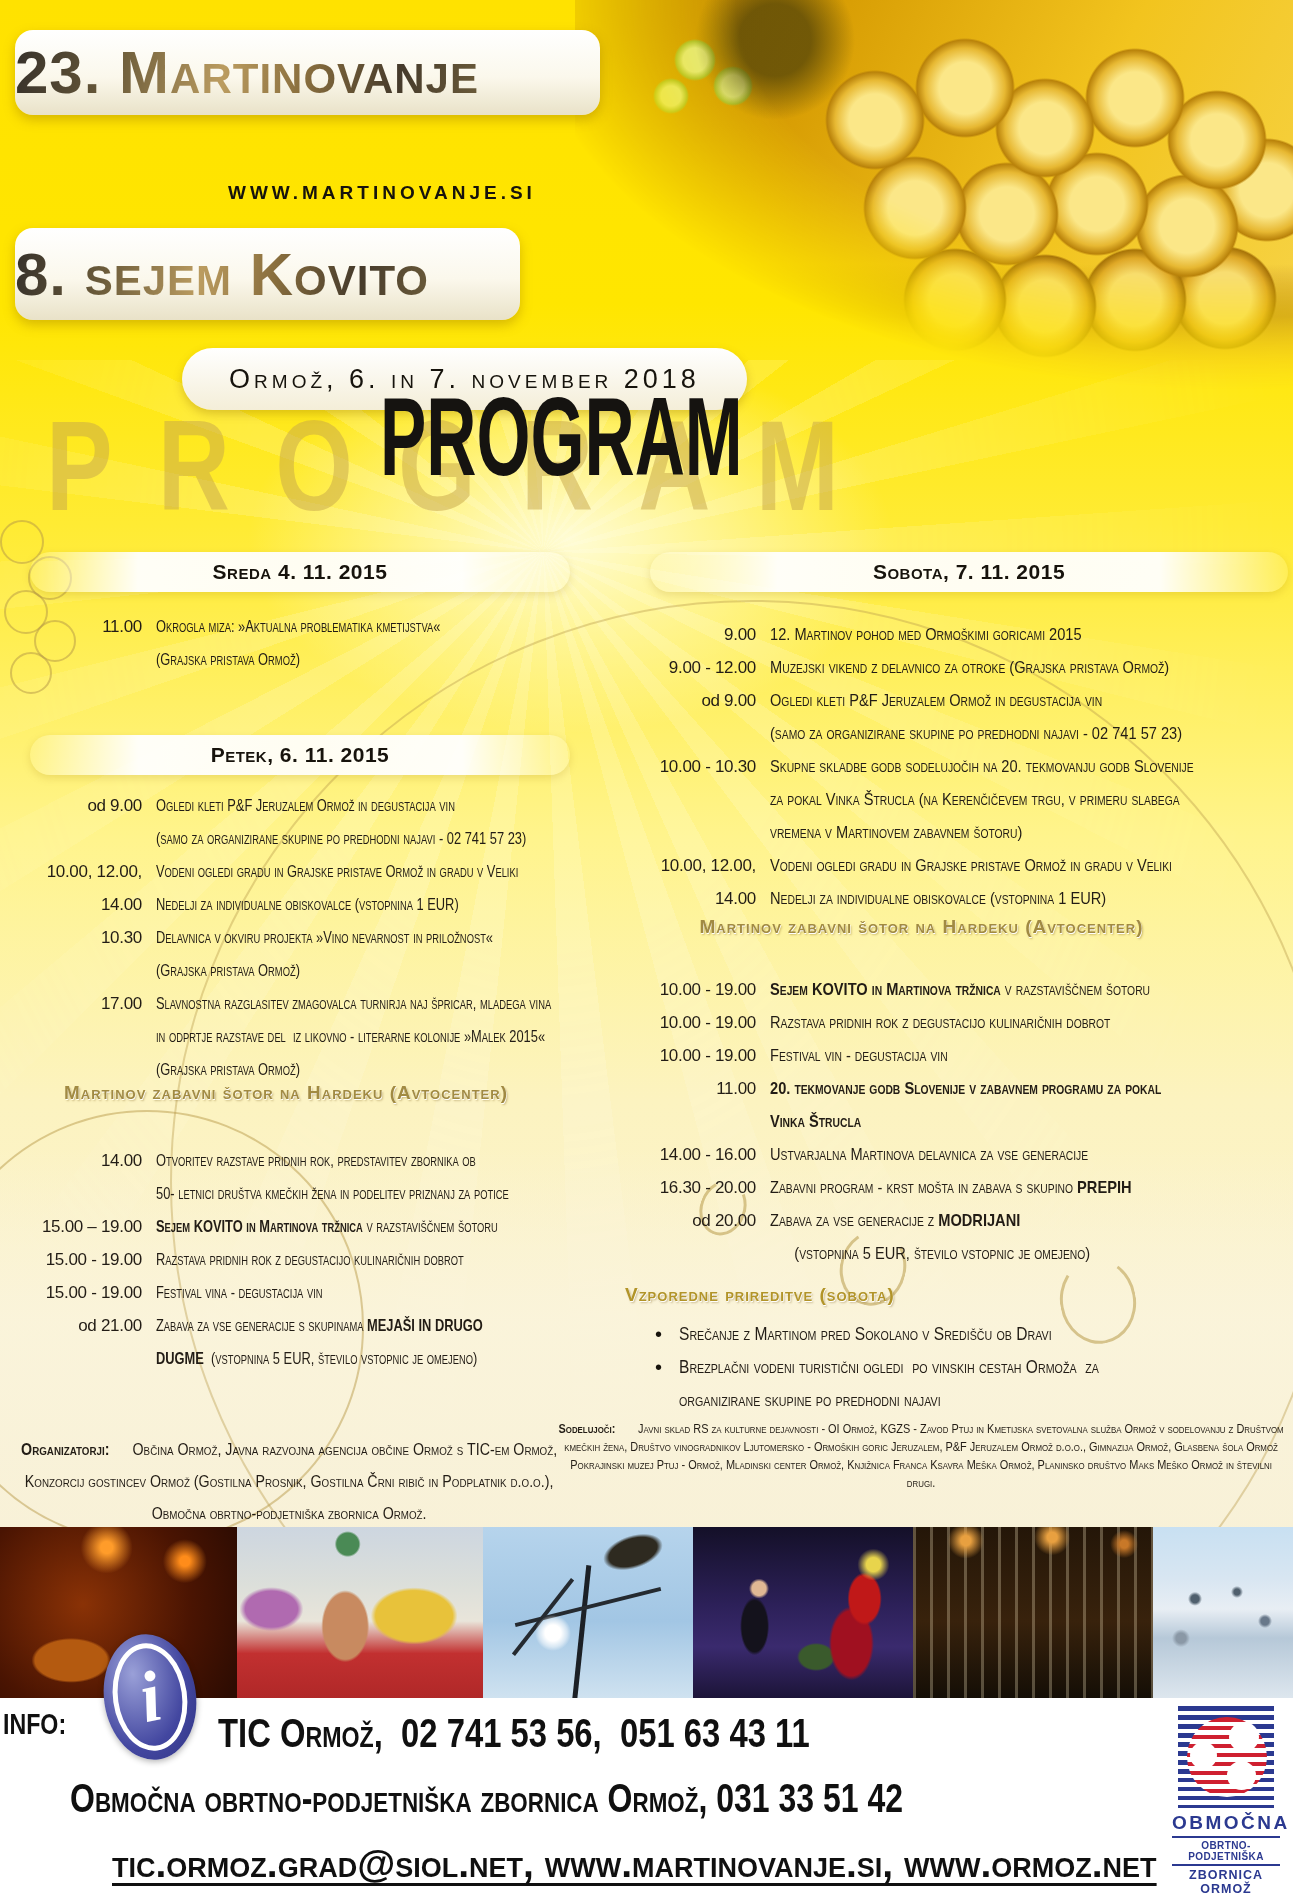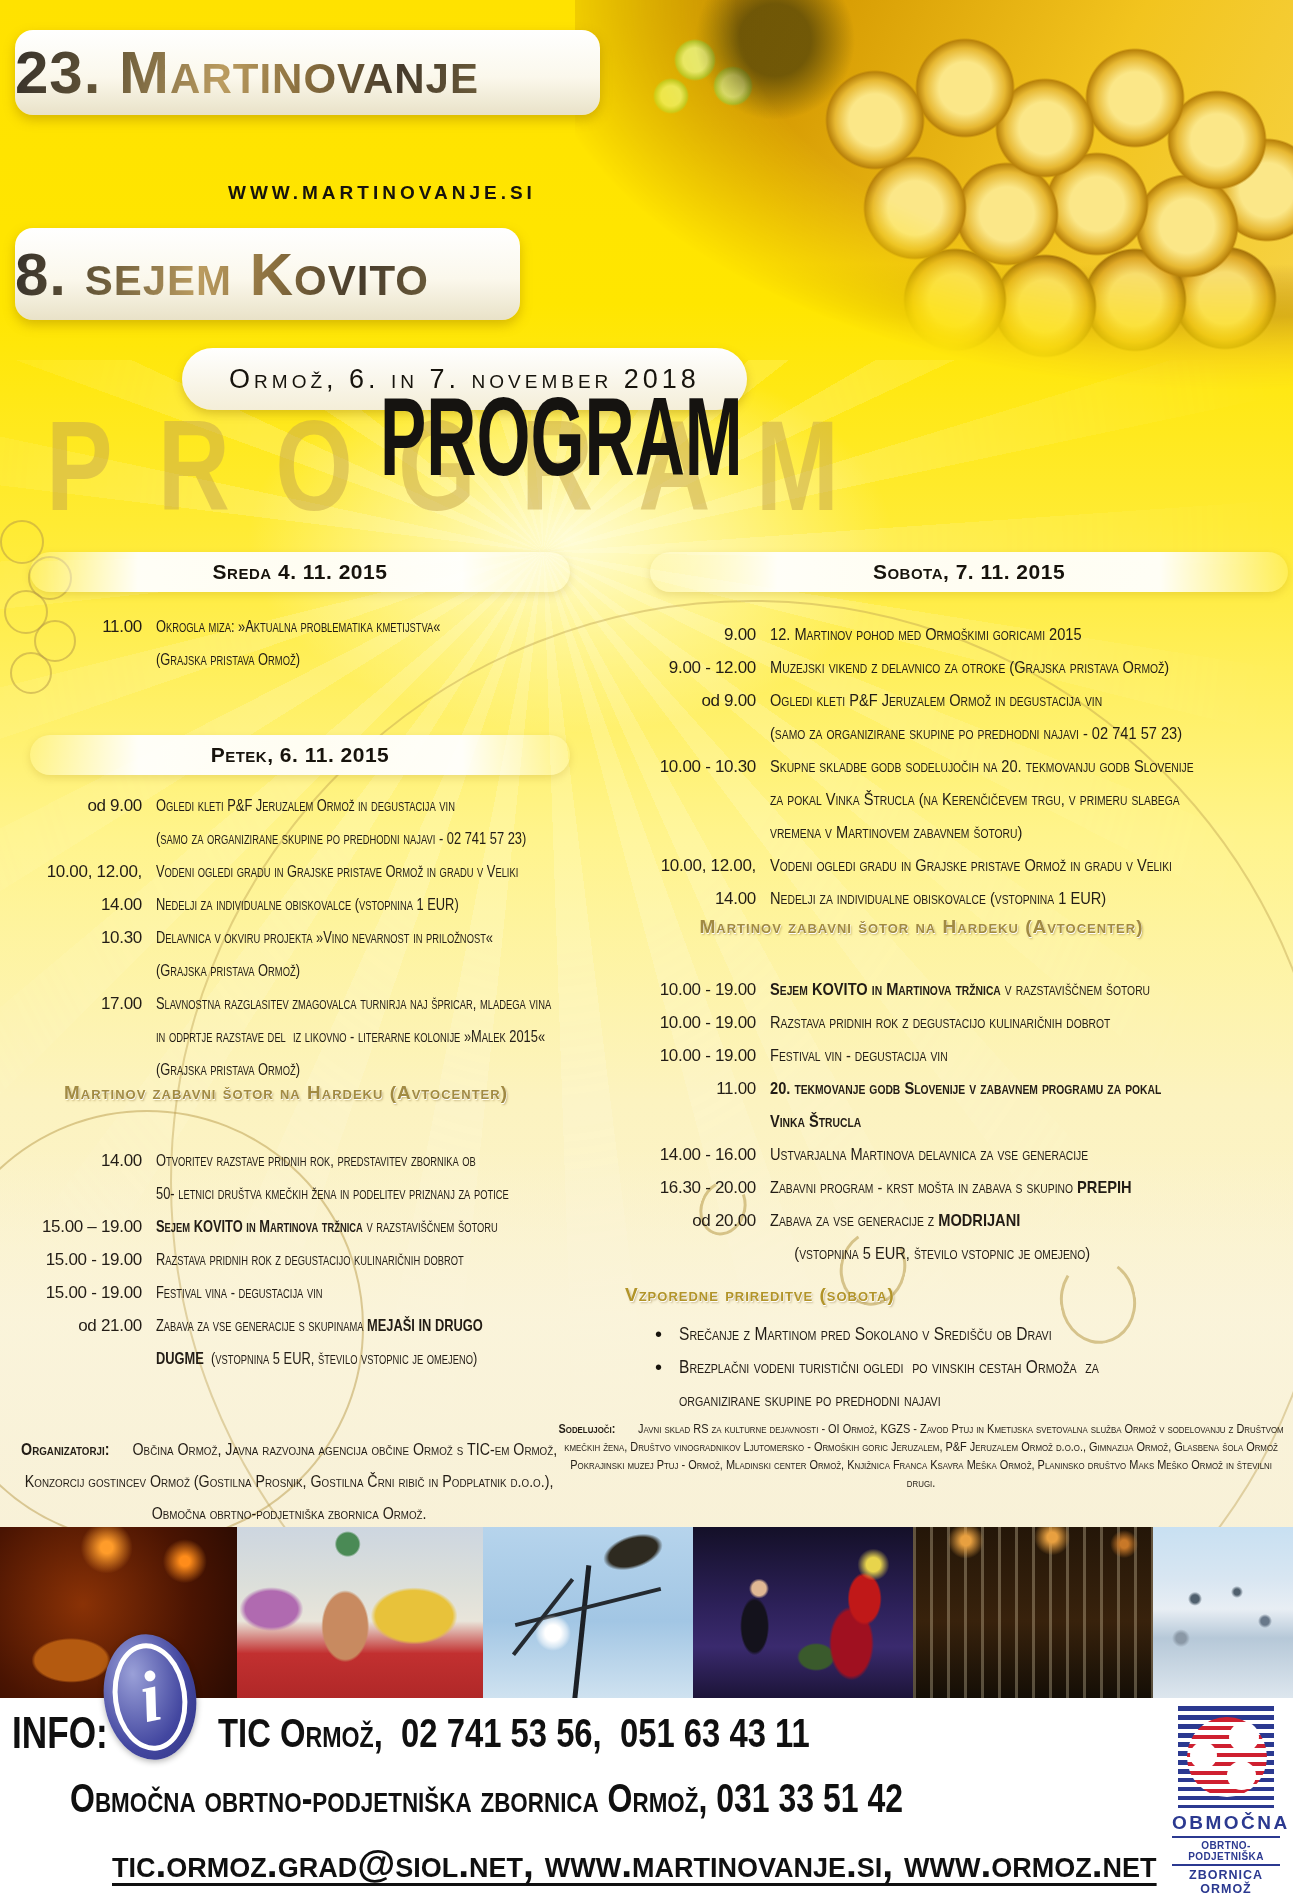--- a/index.html
+++ b/index.html
@@ -157,21 +157,21 @@
       radial-gradient(circle at 30% 42%,#50606e 0 4px,rgba(80,96,110,0) 7px),
       radial-gradient(circle at 60% 38%,#50606e 0 3px,rgba(80,96,110,0) 6px),
       radial-gradient(circle at 80% 55%,#68788a 0 4px,rgba(104,120,138,0) 7px),
       radial-gradient(circle at 20% 65%,#8a98a6 0 5px,rgba(138,152,166,0) 9px),
       linear-gradient(180deg,#c8e0f2 0%,#d8e6f2 30%,#e8eef4 48%,#b6c8d8 65%,#dde6ee 100%);}
 
   
   .footer{position:absolute;left:0;top:1698px;width:1293px;height:201px;background:#ffffff;z-index:8;}
   .fline{position:absolute;font-weight:bold;color:#101010;white-space:pre;}
   .fscale{display:inline-block;transform:scaleX(.8);transform-origin:0 50%;white-space:pre;}
-  #info-label{left:12px;top:10px;font-size:44px;}
+  #info-label{left:3px;top:10px;font-size:29px;}
   #tic-line{left:218px;top:12px;font-size:41px;}
   #chamber-line{left:70px;top:78px;font-size:40px;}
   #links-line{left:112px;top:144px;font-size:39px;}
   #links-line .fscale{transform:none;text-decoration:underline;text-decoration-thickness:3px;text-underline-offset:6px;}
 
   .info-icon{position:absolute;left:104px;top:1634px;width:92px;height:126px;z-index:9;border-radius:50%;
     background:radial-gradient(ellipse at 35% 30%,#9aa0d8,#4347a0 60%,#2e3280);transform:rotate(-8deg);
     box-shadow:0 2px 6px rgba(0,0,0,.3);}
   .info-icon .ring{position:absolute;inset:9px;border:5px solid #fff;border-radius:50%;}
   .info-icon .iglyph{position:absolute;inset:0;display:flex;align-items:center;justify-content:center;

